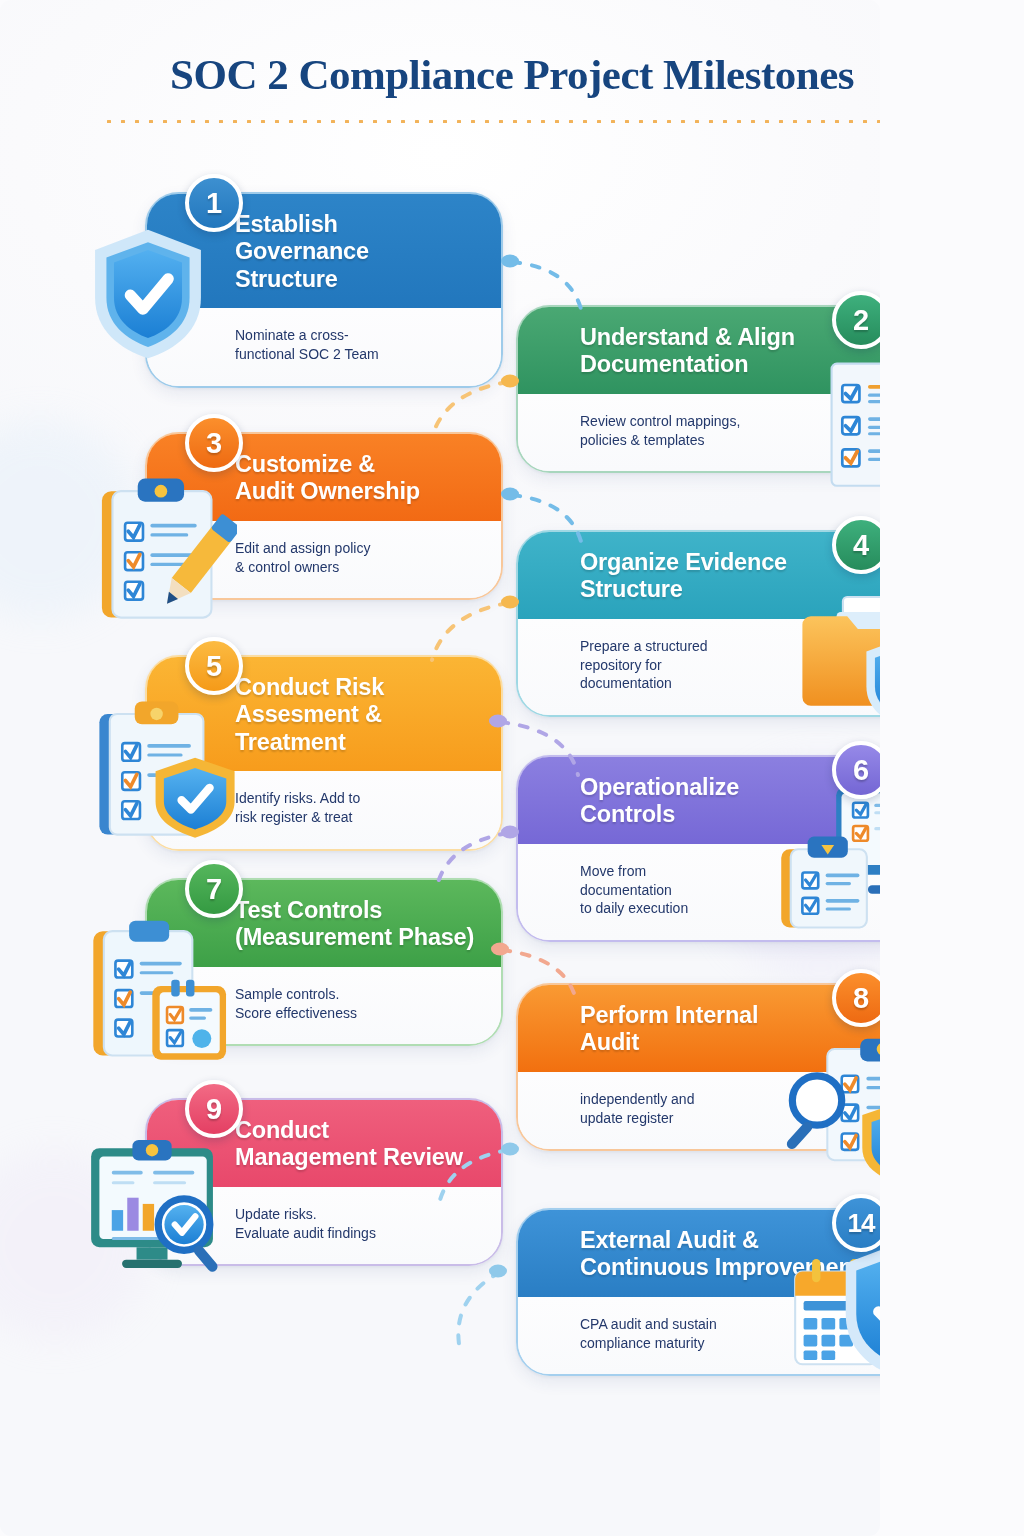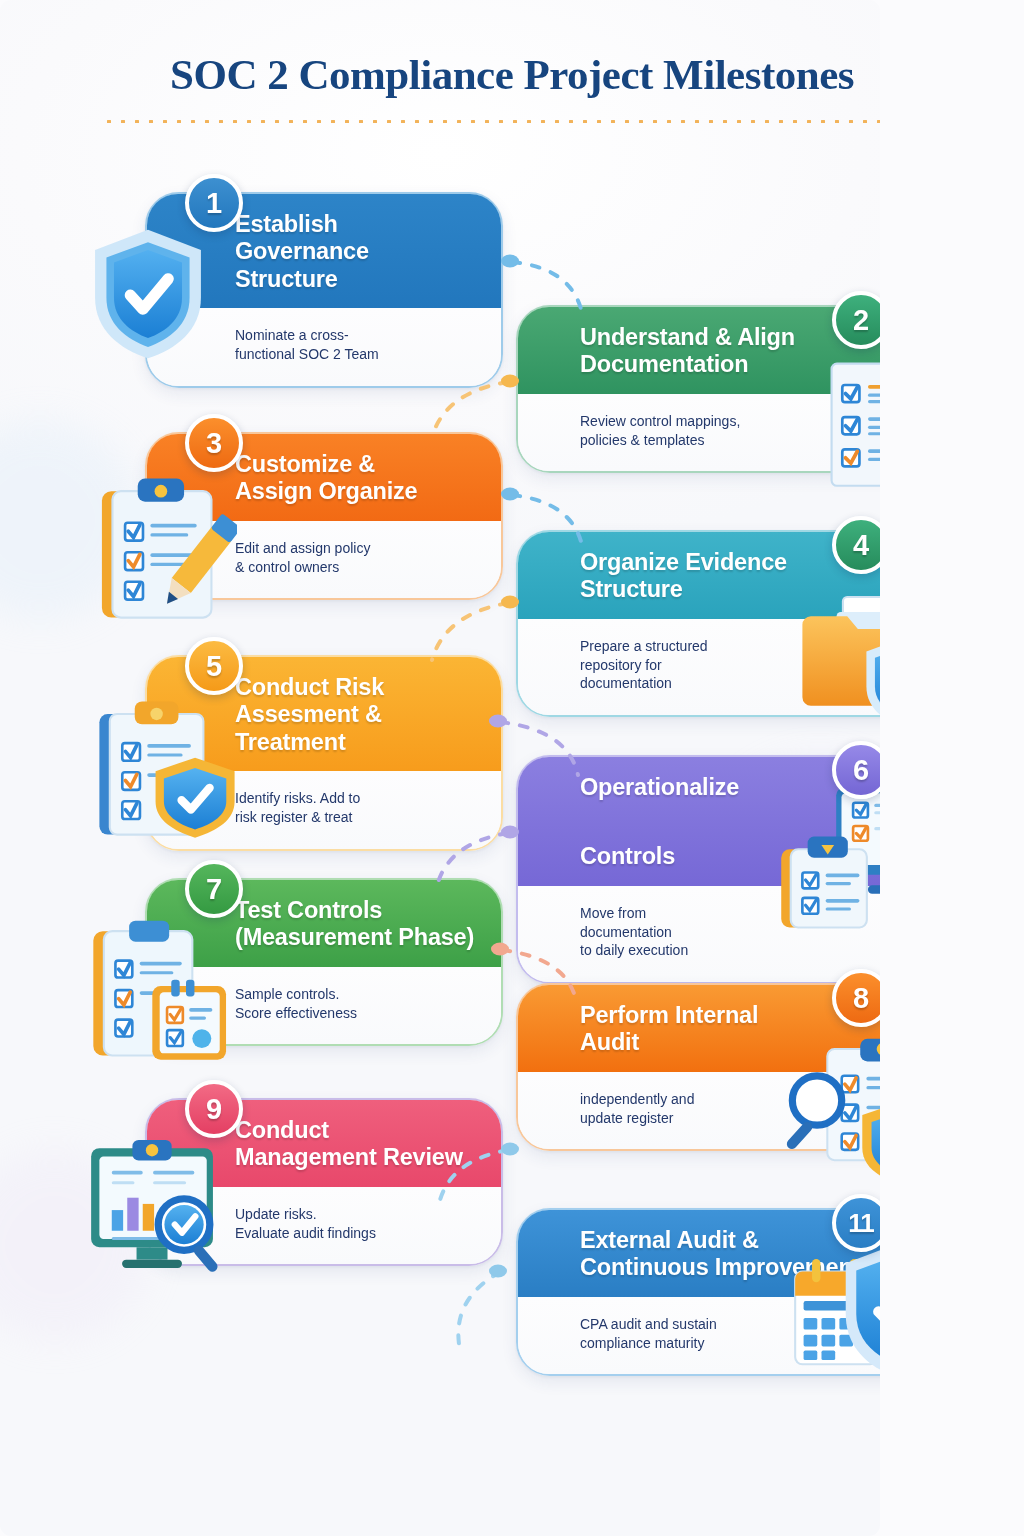--- a/index.html
+++ b/index.html
@@ -251,21 +251,21 @@
     </svg>
   </div>
 
   <div class="card left" style="left:145px; top:432px; width:358px; border-color:#f8c79a;">
     <div class="badge left-pos" style="background:linear-gradient(180deg,#fb8f2c,#ee6a12);">
       <span>3</span>
     </div>
     <div class="card-inner">
       <div class="card-head" style="background:linear-gradient(180deg,#f98125,#f26a14);">
         <div>Customize &amp;</div>
-        <div>Assign Organize</div>
+        <div>Audit Ownership</div>
       </div>
       <div class="card-body">
         <div>Edit and assign policy</div>
         <div>&amp; control owners</div>
       </div>
     </div>
 
     <svg class="art left-art" viewBox="0 0 140 150" style="left:-58px; top:34px; width:148px; height:158px;">
       <rect x="12" y="22" width="104" height="120" rx="9" fill="#f2a62b"></rect>
       <rect x="22" y="22" width="94" height="120" rx="8" fill="#eef6fc" stroke="#cde1f1" stroke-width="2"></rect>
@@ -379,21 +379,21 @@
         </defs>
       <path d="M89 107 L98 116 L116 95" fill="none" stroke="#ffffff" stroke-width="8" stroke-linecap="round" stroke-linejoin="round"></path>
     </svg>
   </div>
 
   <div class="card right" style="left:516px; top:755px; width:438px; border-color:#c3bcee;">
     <div class="badge right-pos" style="background:linear-gradient(180deg,#9689e8,#7466d4); right:62px; top:-16px;">
       <span>6</span>
     </div>
     <div class="card-inner">
-      <div class="card-head" style="background:linear-gradient(180deg,#8b7fe0,#7668d6);gap:42px;">
+      <div class="card-head" style="background:linear-gradient(180deg,#8b7fe0,#7668d6);">
         <div>Operationalize</div>
         <div>Controls</div>
       </div>
       <div class="card-body">
         <div>Move from</div>
         <div>documentation</div>
         <div>to daily execution</div>
       </div>
     </div>
 
@@ -574,21 +574,21 @@
             <stop offset="1" stop-color="#1c7fd4"></stop>
       </linearGradient>
         </defs>
       <path d="M85 92 L92 100 L105 84" fill="none" stroke="#ffffff" stroke-width="6" stroke-linecap="round" stroke-linejoin="round"></path>
       <rect x="110" y="110" width="10" height="30" rx="5" fill="#2a6fb8" transform="rotate(-40 115 125)"></rect>
     </svg>
   </div>
 
   <div class="card right" style="left:516px; top:1208px; width:438px; border-color:#a4cfee;">
     <div class="badge right-pos wide" style="background:linear-gradient(180deg,#3e93d8,#2a7ec4); right:62px; top:-16px;">
-      <span>11</span>
+      <span>14</span>
     </div>
     <div class="card-inner">
       <div class="card-head" style="background:linear-gradient(180deg,#3e93d8,#2a7ec4);">
         <div>External Audit &amp;</div>
         <div>Continuous Improvement</div>
       </div>
       <div class="card-body">
         <div>CPA audit and sustain</div>
         <div>compliance maturity</div>
       </div>

